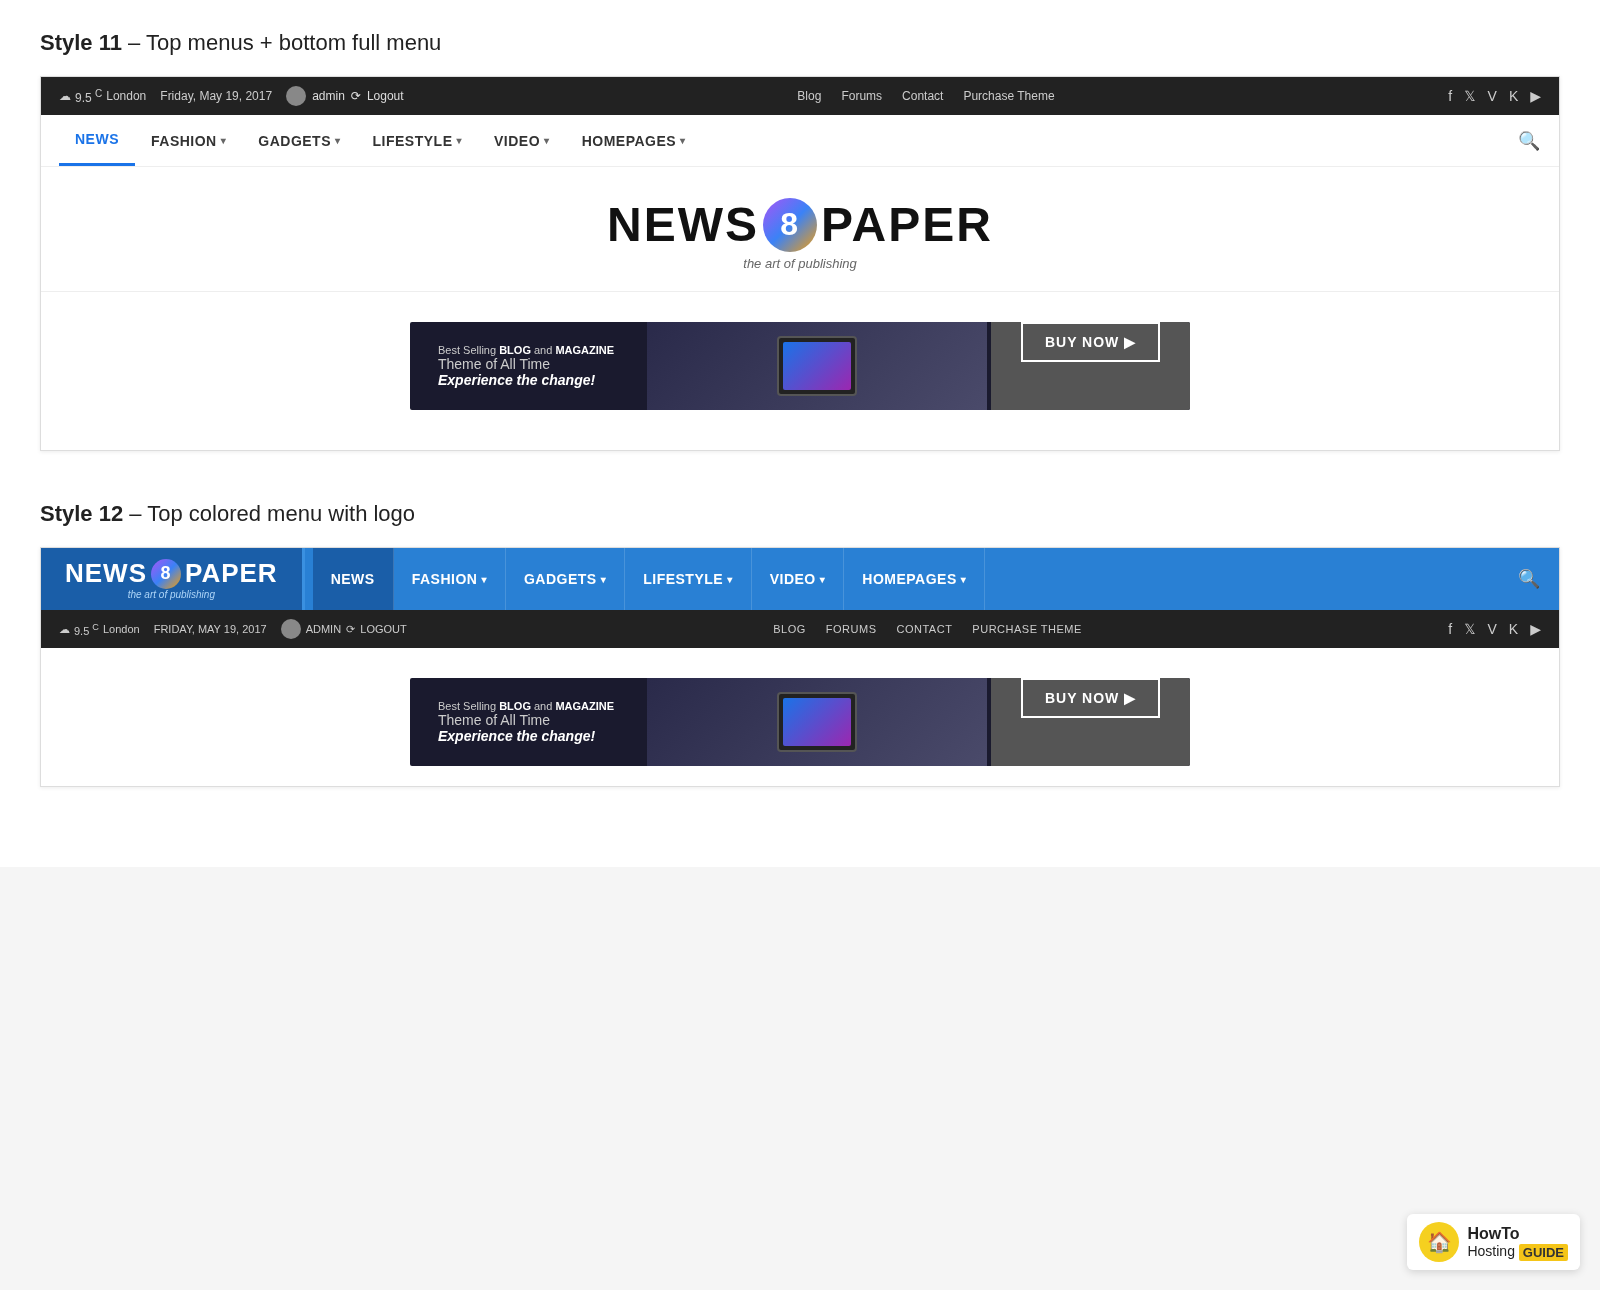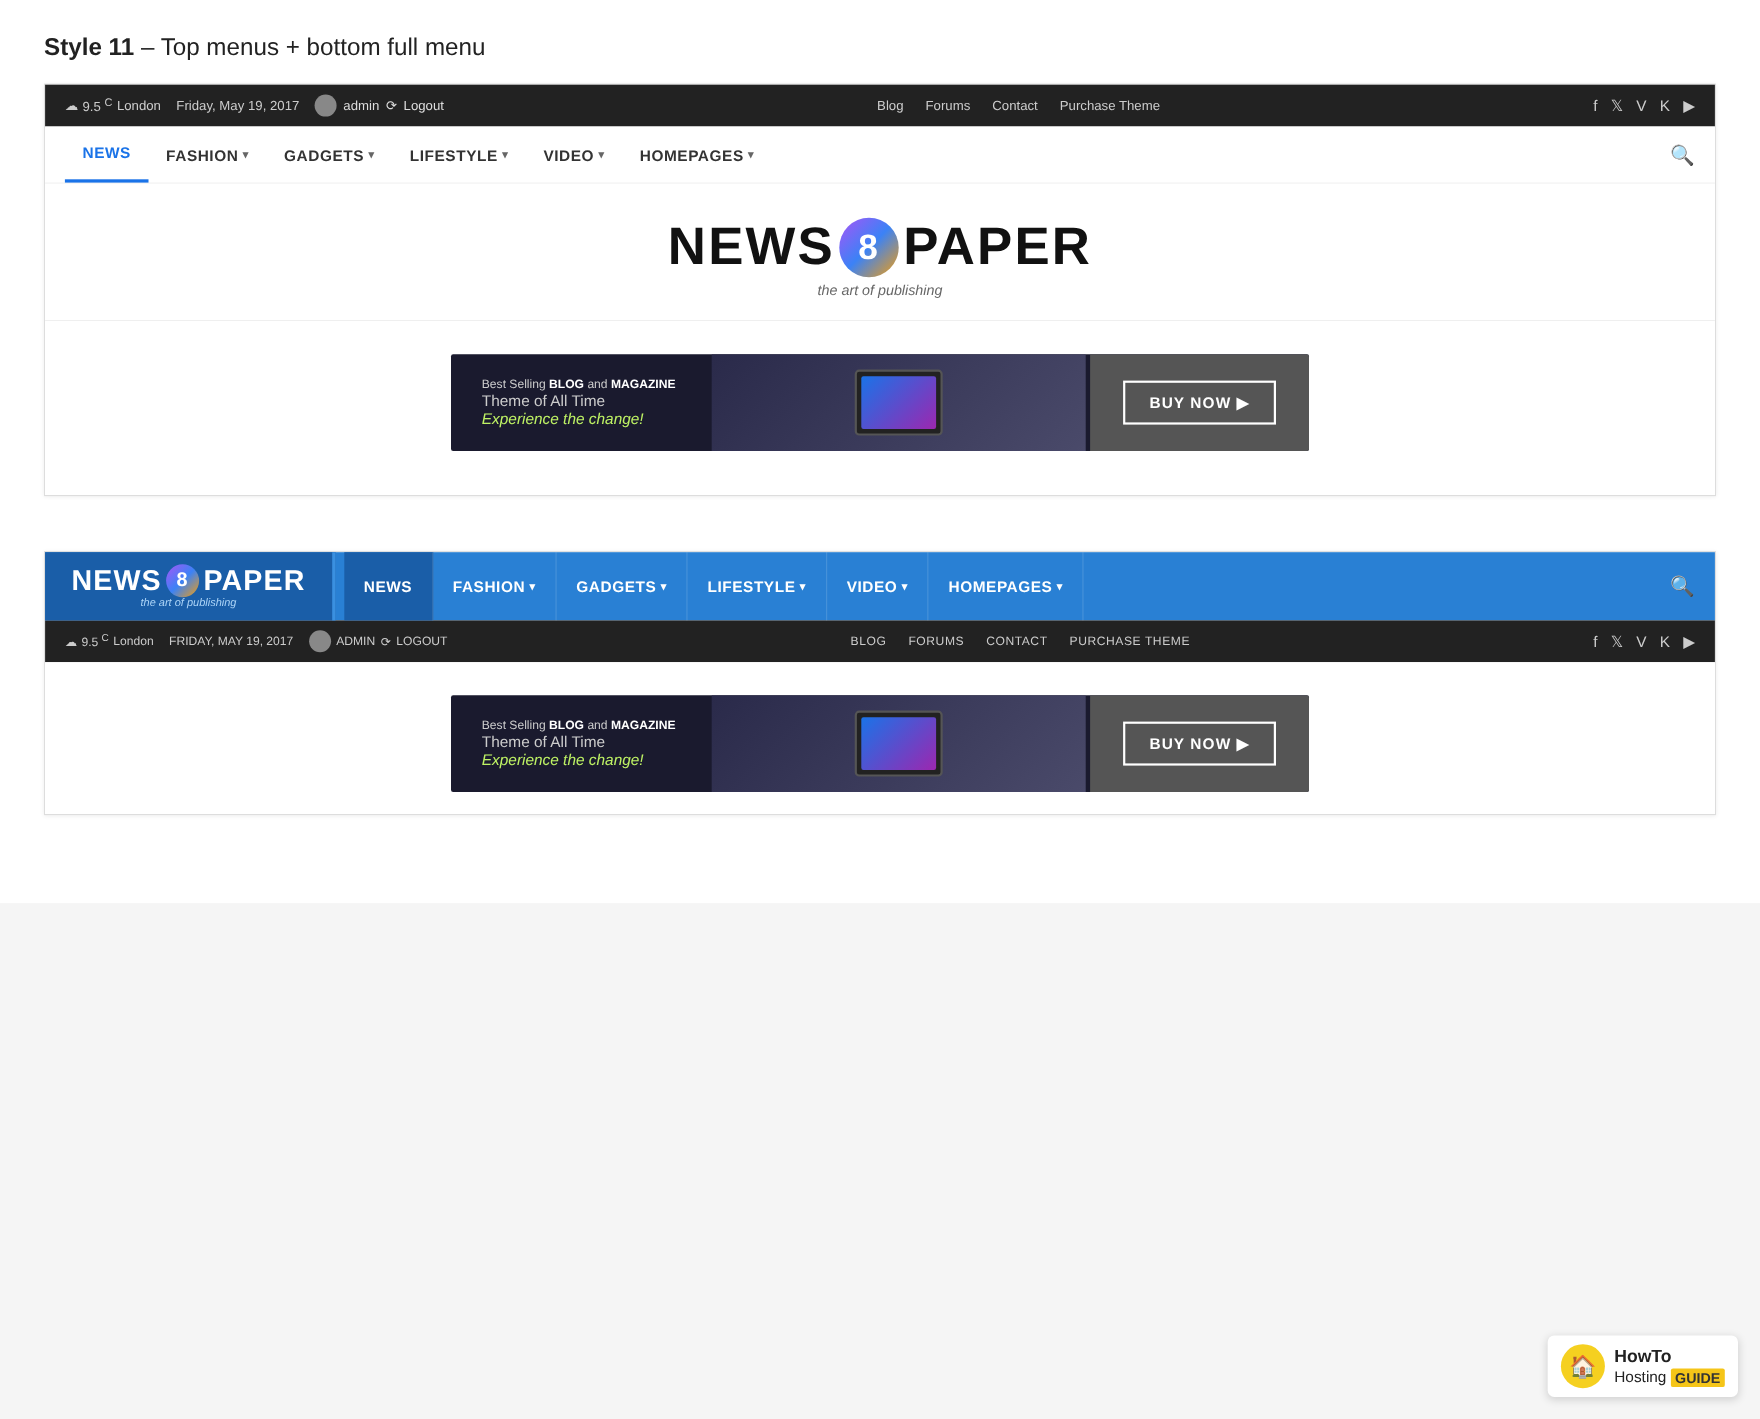--- a/index.html
+++ b/index.html
@@ -189,25 +189,25 @@
       overflow: hidden;
       min-height: 88px;
     }
     .ad-banner-left {
       padding: 18px 28px;
       color: #fff;
     }
     .ad-banner-left .line1 { font-size: 11px; color: #ccc; }
     .ad-banner-left .line1 strong { color: #fff; font-weight: 900; }
     .ad-banner-left .line2 { font-size: 14px; color: #ccc; }
-    .ad-banner-left .line3 { font-size: 14px; color: #bef264; font-style: italic; font-weight: normal; }
+    .ad-banner-left .line3 { font-size: 14px; color: #ffffff; font-style: italic; font-weight: bold; }
     .ad-banner-right {
       background: #555;
       display: flex;
-      align-items: center;
+      align-items: flex-start;
       justify-content: center;
       padding: 0 30px;
       height: 88px;
       min-width: 180px;
     }
     .buy-now-btn {
       background: transparent;
       border: 2px solid #fff;
       color: #fff;
       font-size: 14px;
@@ -506,20 +506,24 @@
           </div>
         </div>
         <div class="ad-banner-right">
           <button class="buy-now-btn">BUY NOW ▶</button>
         </div>
       </div>
     </div>
 
   </div>
 
+  <div class="section-title section-spacing">
+    <strong>Style 12</strong>
+    <span>– Top colored menu with logo</span>
+  </div>
 
   <div class="style12-box demo-box">
 
     <div class="blue-nav">
       <div class="blue-nav-logo">
         <div class="blue-logo-text">
           <span>NEWS</span>
           <span class="blue-logo-8">8</span>
           <span>PAPER</span>
         </div>

